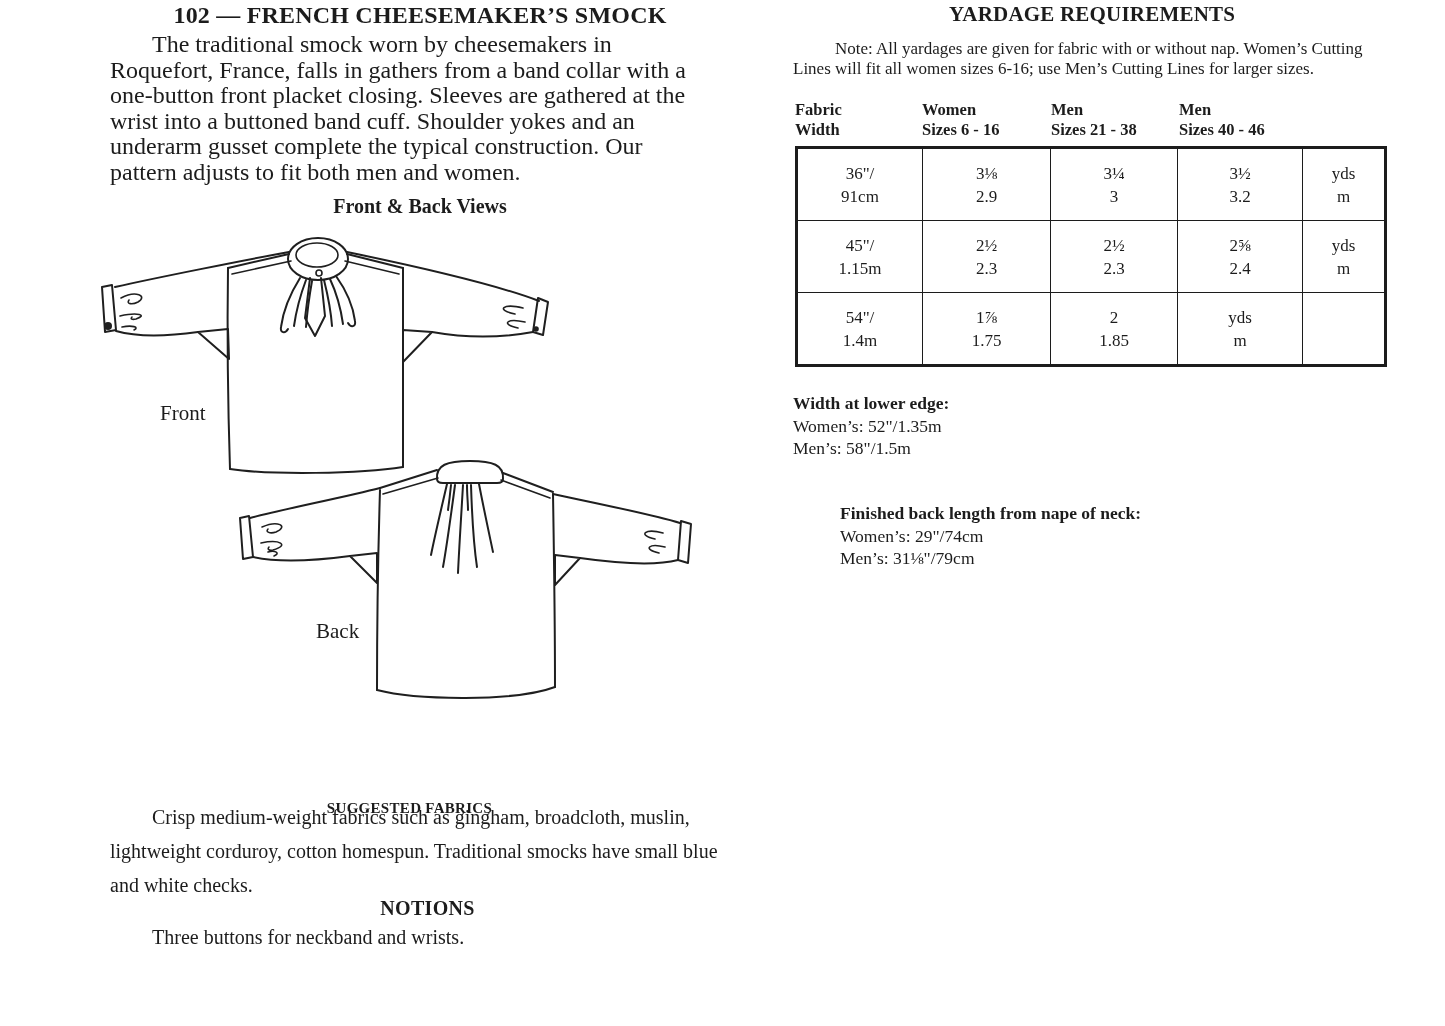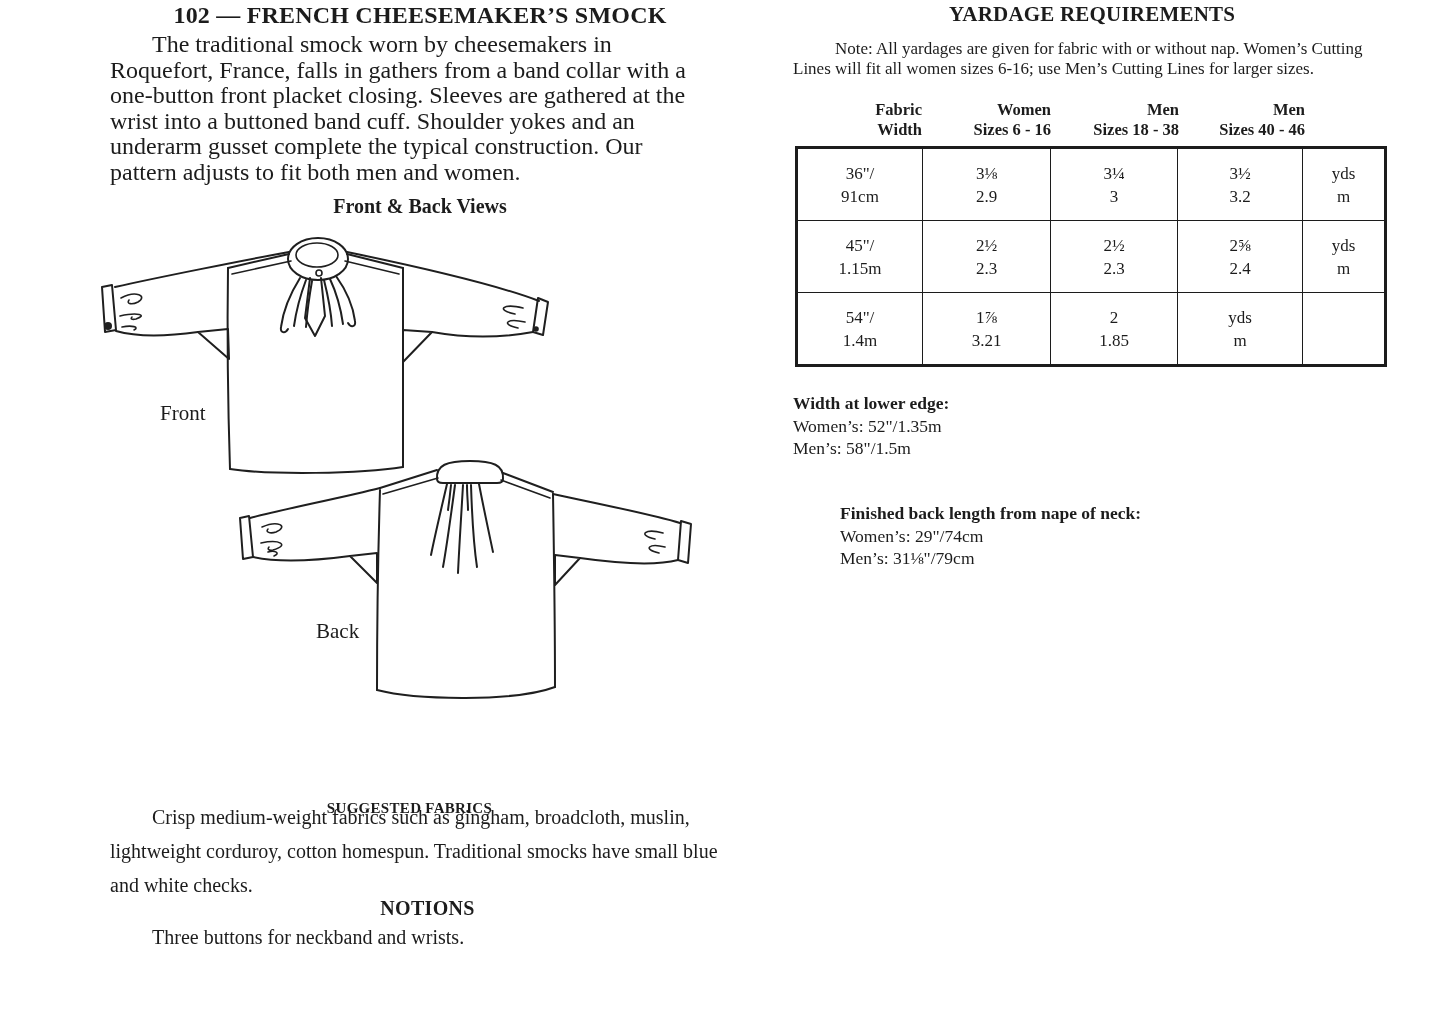--- a/index.html
+++ b/index.html
@@ -28,21 +28,21 @@
 
   .view-label { position: absolute; font-size: 21px; white-space: nowrap; }
   #front-label { left: 160px; top: 401px; }
   #back-label  { left: 316px; top: 619px; }
 
   
   .yard-head {
     position: absolute; left: 795px; top: 100px;
     display: grid; grid-template-columns: 127px 129px 128px 126px 84px;
   }
-  .yard-head .hcell { text-align: right; font-weight: bold; font-size: 16.5px; line-height: 20px; }
+  .yard-head .hcell { text-align: left; font-weight: bold; font-size: 16.5px; line-height: 20px; }
   .yard-table {
     position: absolute; left: 795px; top: 146px;
     display: grid; grid-template-columns: 125px 128px 127px 125px 81px;
     border: 3px solid #1c1c1c;
     background: #fff;
   }
   .yard-table .tcell {
     height: 71px;
     display: flex; flex-direction: column; justify-content: center;
     text-align: center; font-size: 17px; line-height: 23px;
@@ -178,21 +178,21 @@
     <div class="hcell">
       <div>Fabric</div>
         <div>Width</div>
     </div>
     <div class="hcell">
       <div>Women</div>
         <div>Sizes 6 - 16</div>
     </div>
     <div class="hcell">
       <div>Men</div>
-        <div>Sizes 18 - 38</div>
+        <div>Sizes 21 - 38</div>
     </div>
     <div class="hcell">
       <div>Men</div>
         <div>Sizes 40 - 46</div>
     </div>
     <div class="hcell">
       <div></div>
         <div></div>
     </div>
   </div>
@@ -239,21 +239,21 @@
         <div>yds</div>
         <div>m</div>
       </div>
 
     <div class="tcell">
         <div>54"/</div>
         <div>1.4m</div>
       </div>
     <div class="tcell">
         <div>1⅞</div>
-        <div>3.21</div>
+        <div>1.75</div>
       </div>
     <div class="tcell">
         <div>2</div>
         <div>1.85</div>
       </div>
     <div class="tcell">
         <div>yds</div>
         <div>m</div>
       </div>
   </div>

